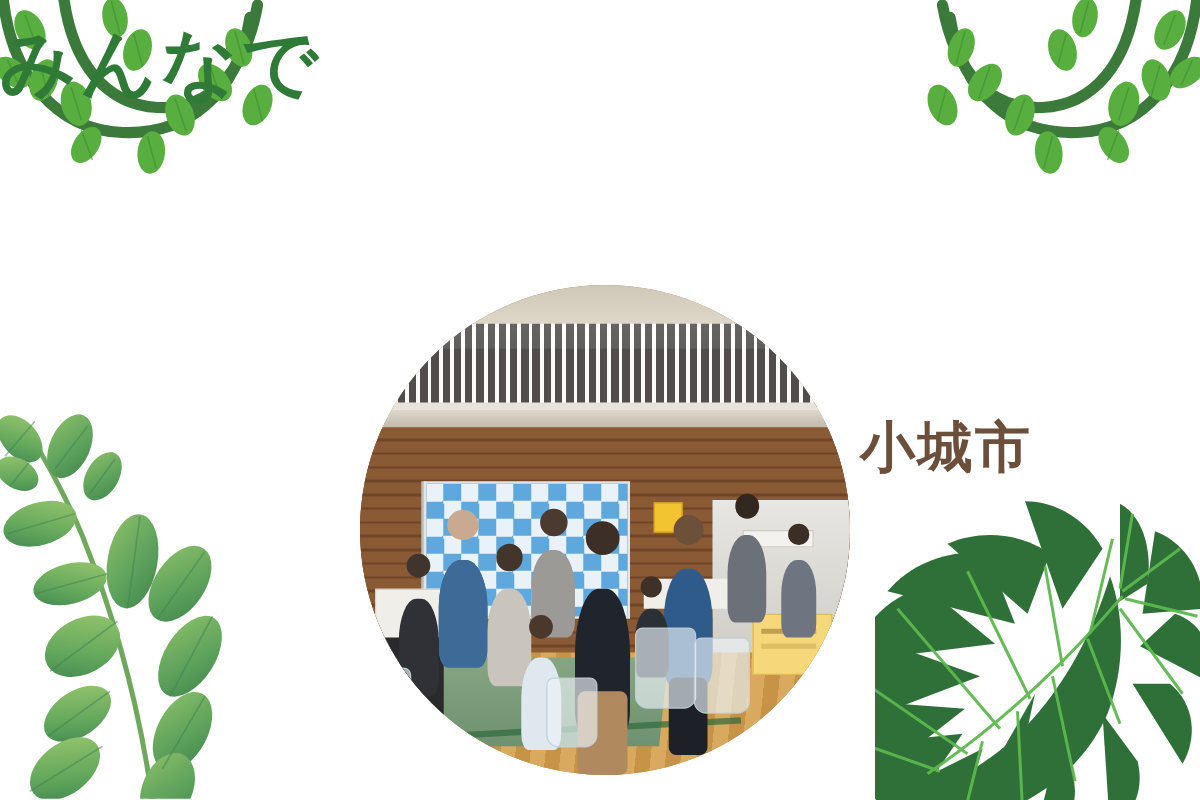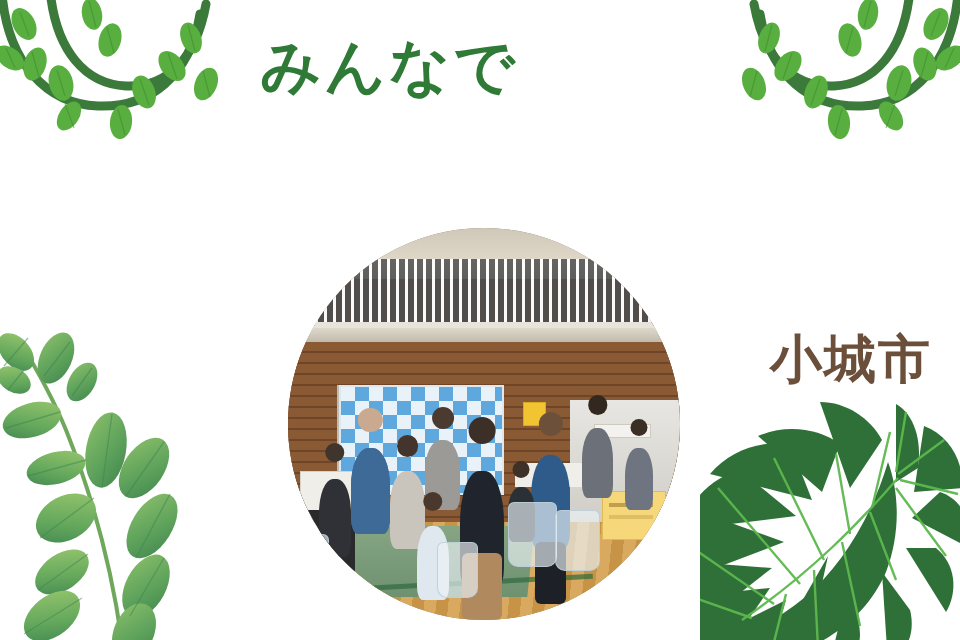--- a/index.html
+++ b/index.html
@@ -13,23 +13,22 @@
     height: 640px;
     background: #ffffff;
     overflow: hidden;
     font-family: "Liberation Sans", "DejaVu Sans", sans-serif;
   }
 
   
   .title-block {
     position: absolute;
     left: 0;
-    top: 28px;
+    top: 13px;
     width: 778px;
-    text-align: center;
     z-index: 5;
   }
   .title-line-1 {
     font-family: "DejaVu Sans", "Liberation Sans", sans-serif;
     font-size: 60px;
     line-height: 76px;
     font-weight: 700;
     color: #2F7A36;
     letter-spacing: 3px;
   }
@@ -39,24 +38,24 @@
     line-height: 78px;
     font-weight: 700;
     color: #2F7A36;
     letter-spacing: 2px;
     margin-top: 4px;
   }
 
   
   .city-name {
     position: absolute;
-    left: 770px;
+    left: 688px;
     top: 330px;
     font-family: "DejaVu Sans", "Liberation Sans", sans-serif;
-    font-size: 52px;
+    font-size: 44px;
     line-height: 58px;
     font-weight: 700;
     color: #6B4F3A;
     letter-spacing: 2px;
     z-index: 5;
   }
 
   
   .photo-circle {
     position: absolute;

